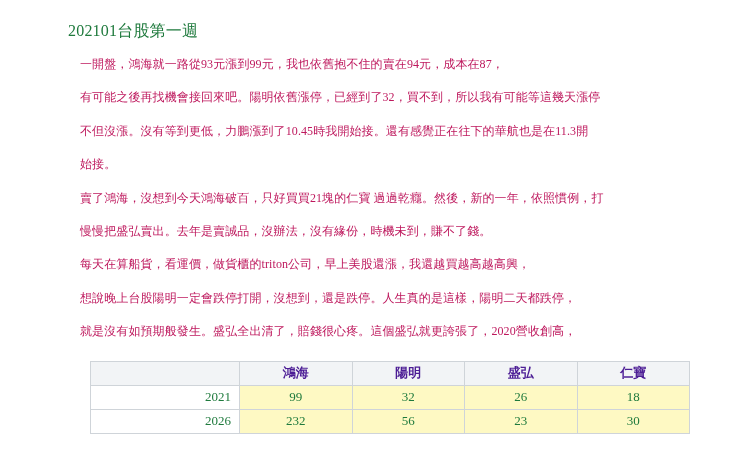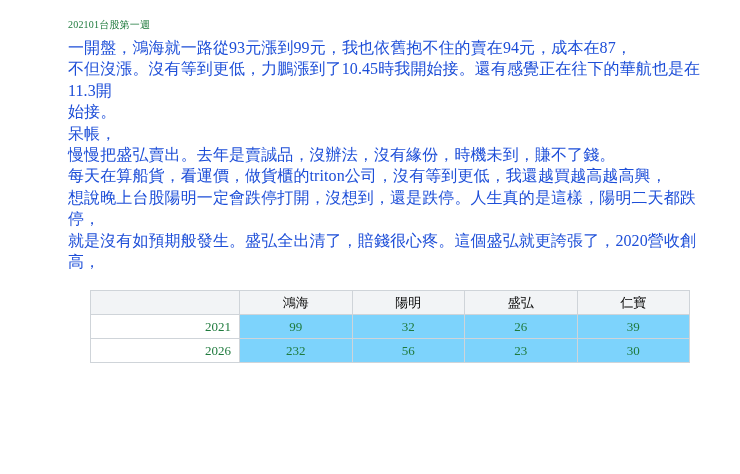--- a/index.html
+++ b/index.html
@@ -15,31 +15,31 @@
     overflow: hidden;
   }
   .page {
     position: relative;
     width: 740px;
     height: 474px;
     box-sizing: border-box;
     padding: 8px 22px 0 68px;
   }
   .doc-title {
-    font-size: 10px;
+    font-size: 16px;
     line-height: 22px;
     color: #1f7a3d;
-    margin: 6px 0 1px 0;
+    margin: 12px 0 1px 0;
     letter-spacing: 0.2px;
   }
   .para {
-    font-size: 16px;
+    font-size: 12px;
     line-height: 21.4px;
-    color: #1d4ed8;
-    margin: 0;
+    color: #be185d;
+    margin: 12px;
     text-align: left;
     letter-spacing: 0.1px;
   }
   .table-wrap {
     margin-top: 18px;
     padding-left: 22px;
     padding-right: 40px;
   }
   table.stats {
     border-collapse: collapse;
@@ -51,49 +51,51 @@
   table.stats th,
   table.stats td {
     border: 1px solid #cfd4d9;
     height: 23px;
     padding: 0 8px;
     text-align: center;
     font-weight: normal;
   }
   table.stats thead th {
     background: #f2f4f6;
-    color: #000000;
+    color: #4c1d95;
+    font-weight: bold;
   }
   table.stats tbody td.rowhead {
     text-align: right;
     width: 132px;
     background: #ffffff;
   }
   table.stats th.corner {
     width: 132px;
     background: #f2f4f6;
   }
   table.stats tbody td {
-    background: #7dd3fc;
+    background: #fef9c3;
   }
 </style>
 </head>
 <body>
 
 <div class="page">
 
   <div class="doc-title">202101台股第一週</div>
 
   <div class="body-text">
     <p class="para">一開盤，鴻海就一路從93元漲到99元，我也依舊抱不住的賣在94元，成本在87，</p>
+    <p class="para">有可能之後再找機會接回來吧。陽明依舊漲停，已經到了32，買不到，所以我有可能等這幾天漲停</p>
     <p class="para">不但沒漲。沒有等到更低，力鵬漲到了10.45時我開始接。還有感覺正在往下的華航也是在11.3開</p>
     <p class="para">始接。</p>
-    <p class="para">呆帳，</p>
+    <p class="para">賣了鴻海，沒想到今天鴻海破百，只好買買21塊的仁寶 過過乾癮。然後，新的一年，依照慣例，打</p>
     <p class="para">慢慢把盛弘賣出。去年是賣誠品，沒辦法，沒有緣份，時機未到，賺不了錢。</p>
-    <p class="para">每天在算船貨，看運價，做貨櫃的triton公司，沒有等到更低，我還越買越高越高興，</p>
+    <p class="para">每天在算船貨，看運價，做貨櫃的triton公司，早上美股還漲，我還越買越高越高興，</p>
     <p class="para">想說晚上台股陽明一定會跌停打開，沒想到，還是跌停。人生真的是這樣，陽明二天都跌停，</p>
     <p class="para">就是沒有如預期般發生。盛弘全出清了，賠錢很心疼。這個盛弘就更誇張了，2020營收創高，</p>
   </div>
 
   <div class="table-wrap">
     <table class="stats">
       <thead>
         <tr>
           <th class="corner"></th>
           <th>鴻海</th>
@@ -101,21 +103,21 @@
           <th>盛弘</th>
           <th>仁寶</th>
         </tr>
       </thead>
       <tbody>
         <tr>
           <td class="rowhead">2021</td>
           <td>99</td>
           <td>32</td>
           <td>26</td>
-          <td>39</td>
+          <td>18</td>
         </tr>
         <tr>
           <td class="rowhead">2026</td>
           <td>232</td>
           <td>56</td>
           <td>23</td>
           <td>30</td>
         </tr>
       </tbody>
     </table>

